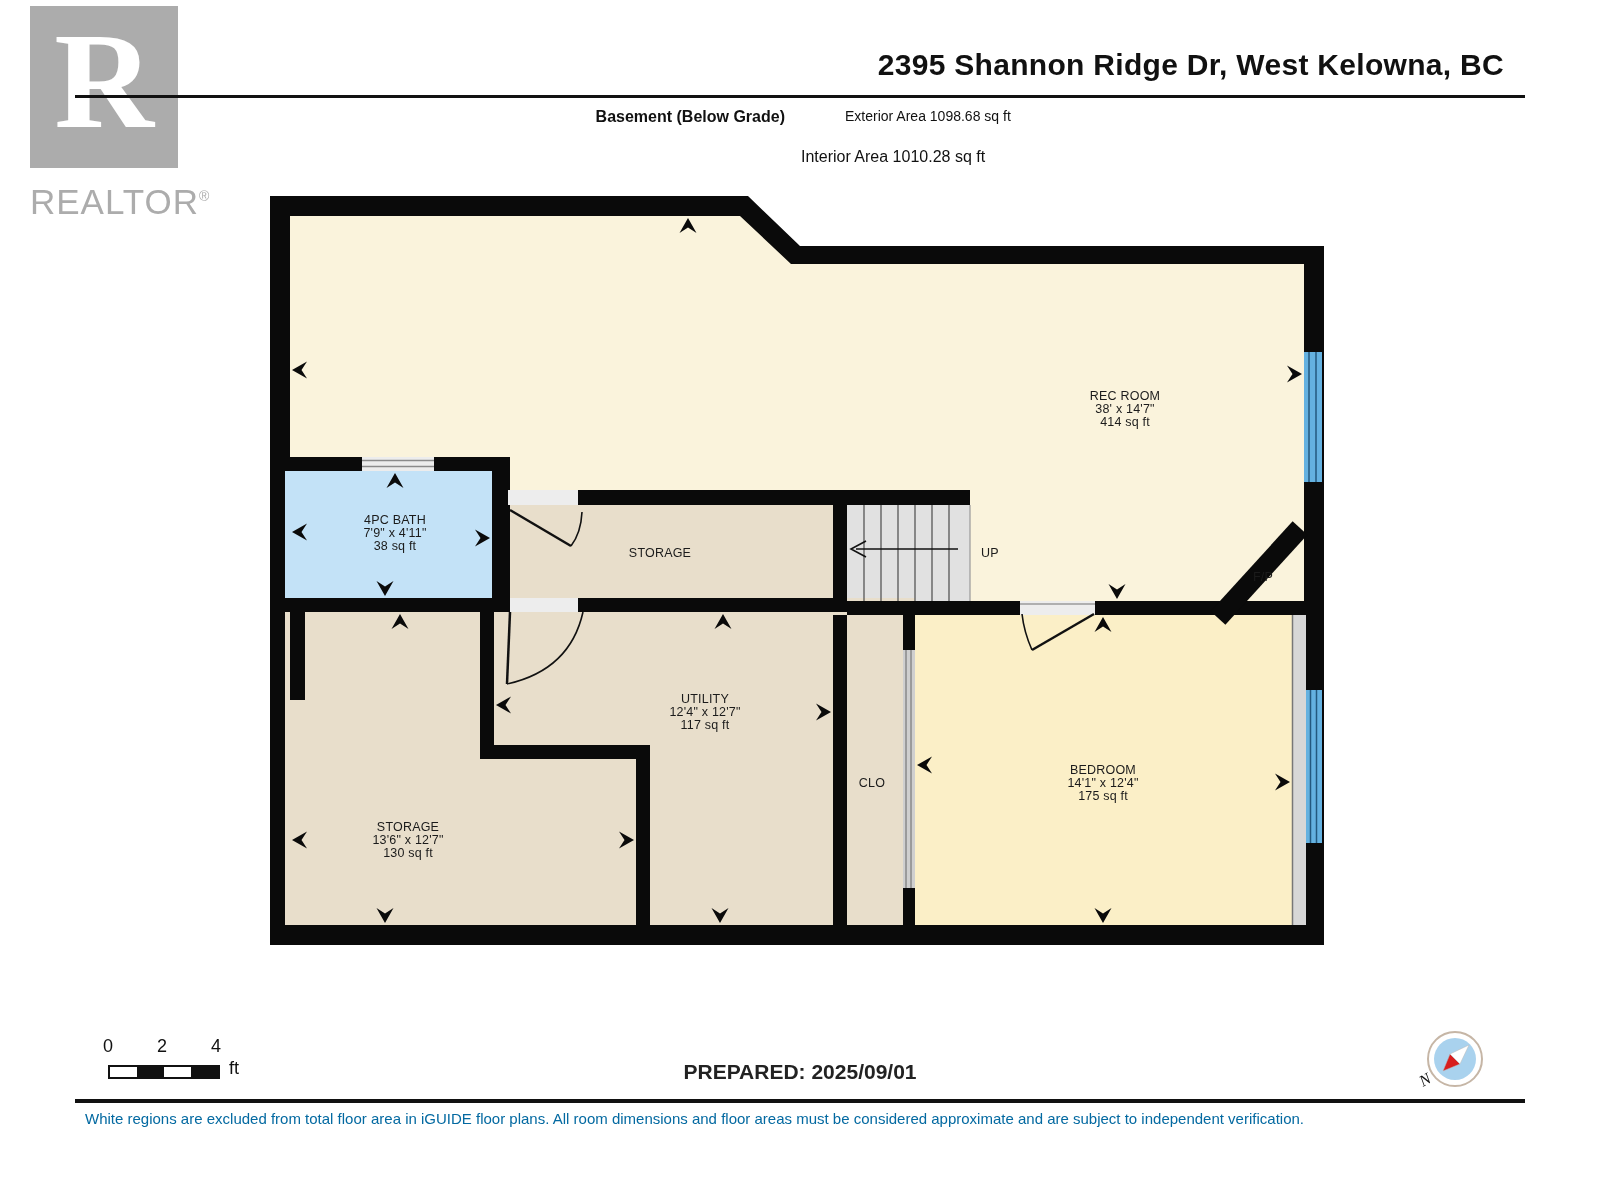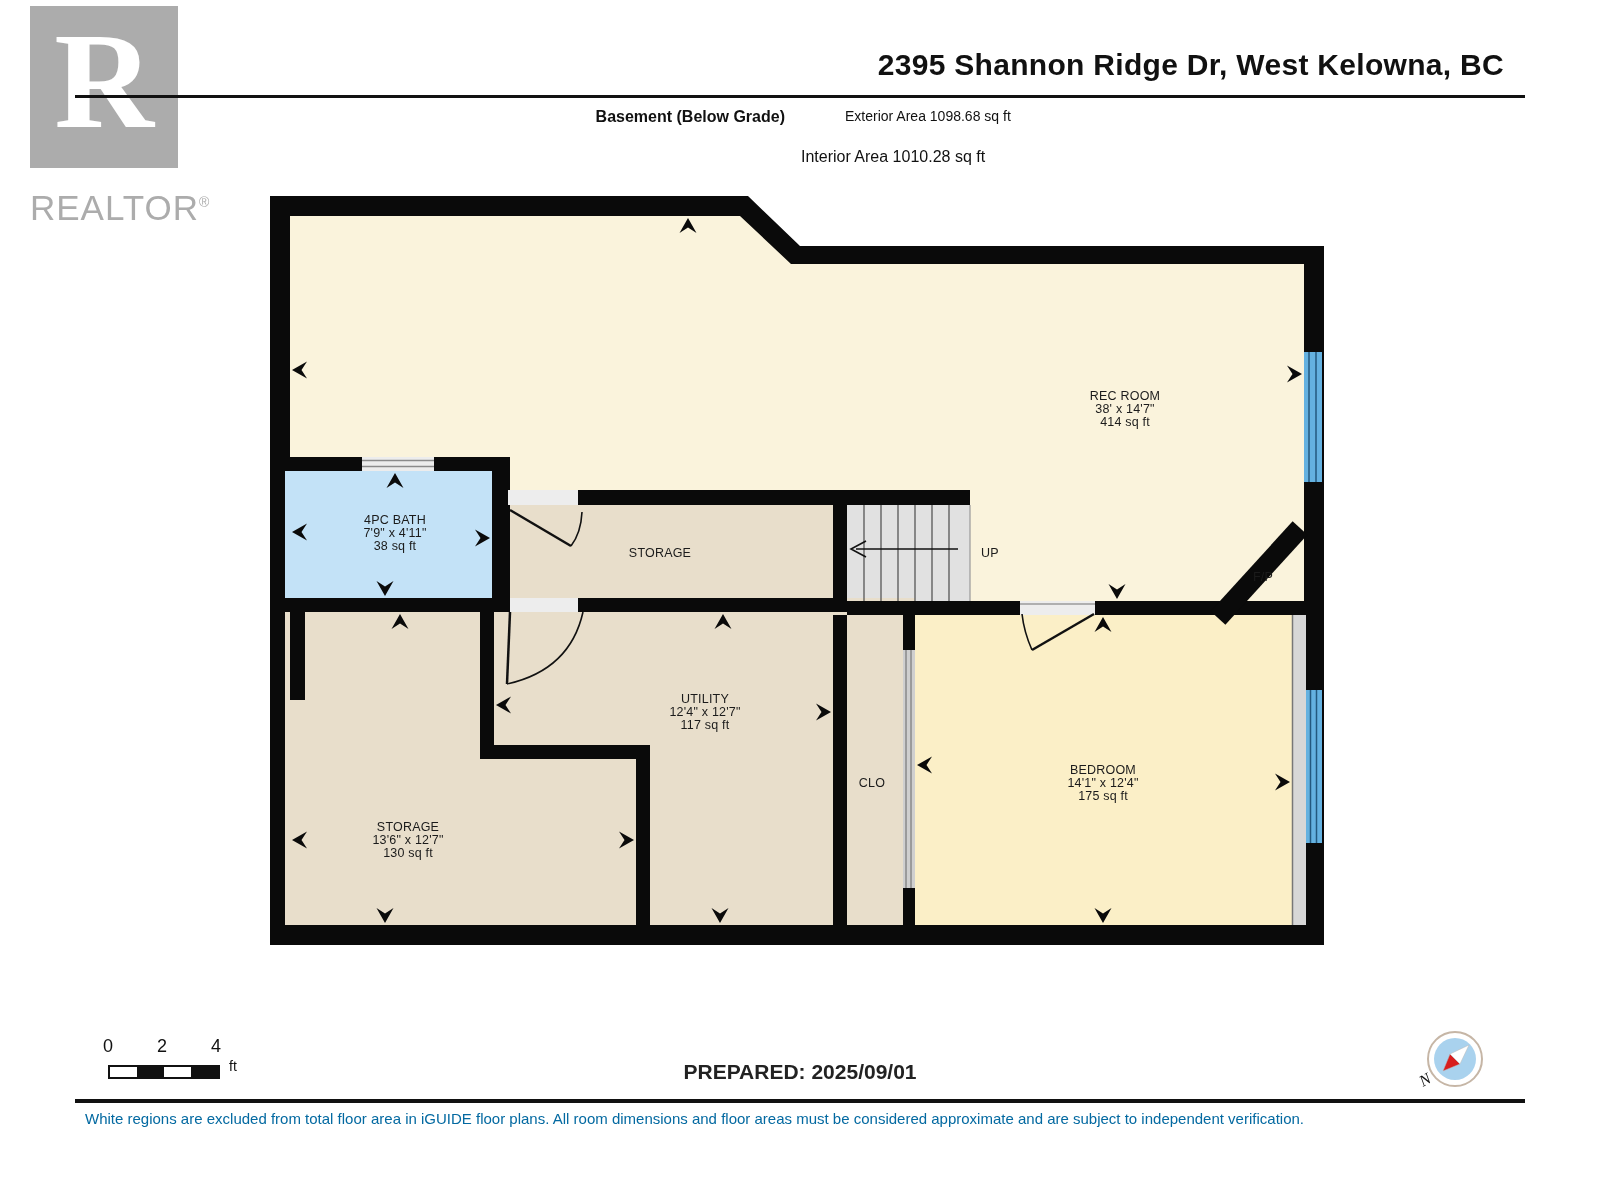--- a/index.html
+++ b/index.html
@@ -8,29 +8,29 @@
   .abs{position:absolute;}
   .page-title{top:48px;left:0;width:1504px;text-align:right;font-size:30px;font-weight:bold;letter-spacing:.3px;}
   .title-rule{top:95px;left:75px;width:1450px;height:3px;background:#111;z-index:3;}
   .floor-label{top:108px;right:815px;font-size:16px;font-weight:bold;text-align:right;}
   .ext-area{top:108px;left:845px;font-size:14px;}
   .int-area{top:148px;left:801px;font-size:16px;}
   .wm{top:6px;left:30px;z-index:2;}
   .wm-box{position:relative;width:148px;height:162px;background:#acacac;}
   .wm-letter{position:absolute;top:50%;left:50%;transform:translate(-50%,-54%);
              font-family:"Liberation Serif",serif;font-weight:bold;font-size:138px;color:#ffffff;line-height:1;}
-  .wm-word{margin-top:20px;font-size:35px;color:#acacac;letter-spacing:1px;}
+  .wm-word{margin-top:14px;font-size:35px;color:#acacac;letter-spacing:1px;}
   .wm-word sup{font-size:14px;}
   .plan-svg{top:0;left:0;z-index:1;}
   .plan-label{font-family:"Liberation Sans",sans-serif;font-size:12.5px;fill:#1b1b1b;
               text-anchor:middle;letter-spacing:.2px;}
   .scale-tick{top:1036px;font-size:18px;transform:translateX(-50%);}
   .scale-bar{top:1065px;left:108px;width:108px;height:10px;border:2px solid #111;display:flex;}
   .scale-bar span{height:100%;}
-  .scale-unit{top:1058px;left:229px;font-size:14px;}
+  .scale-unit{top:1058px;left:229px;font-size:18px;}
   .prepared{top:1060px;left:0;width:1600px;text-align:center;font-size:21px;font-weight:bold;color:#222;}
   .compass{top:1020px;left:1416px;}
   .footer-rule{top:1099px;left:75px;width:1450px;height:4px;background:#111;}
   .disclaimer{top:1110px;left:85px;width:1440px;font-size:15px;color:#0369a1;}
 </style>
 </head>
 <body>
 
 <div class="page">
 

